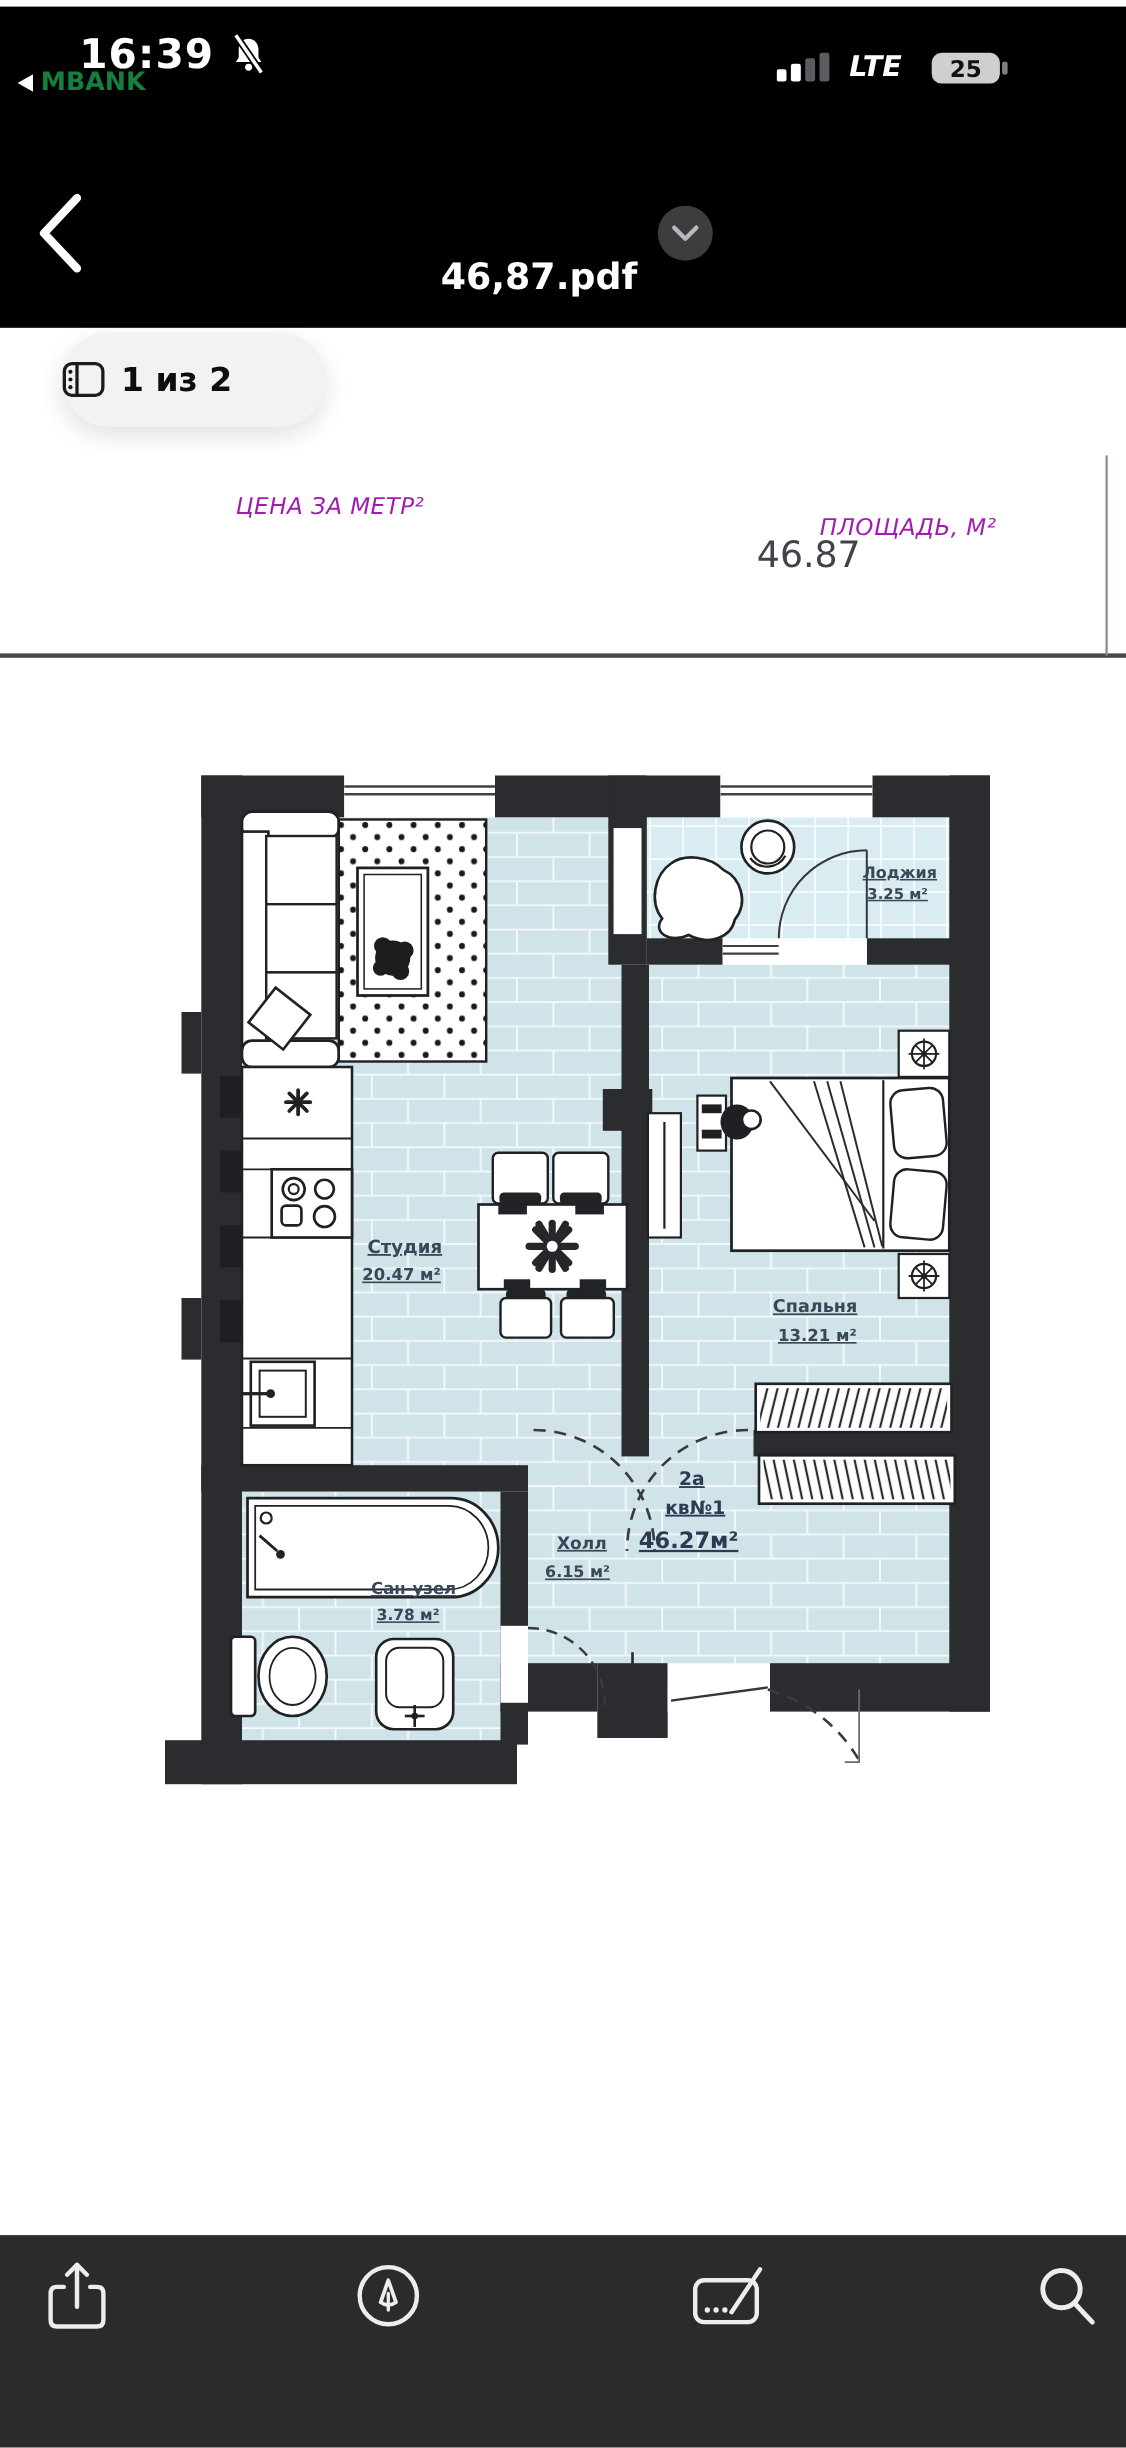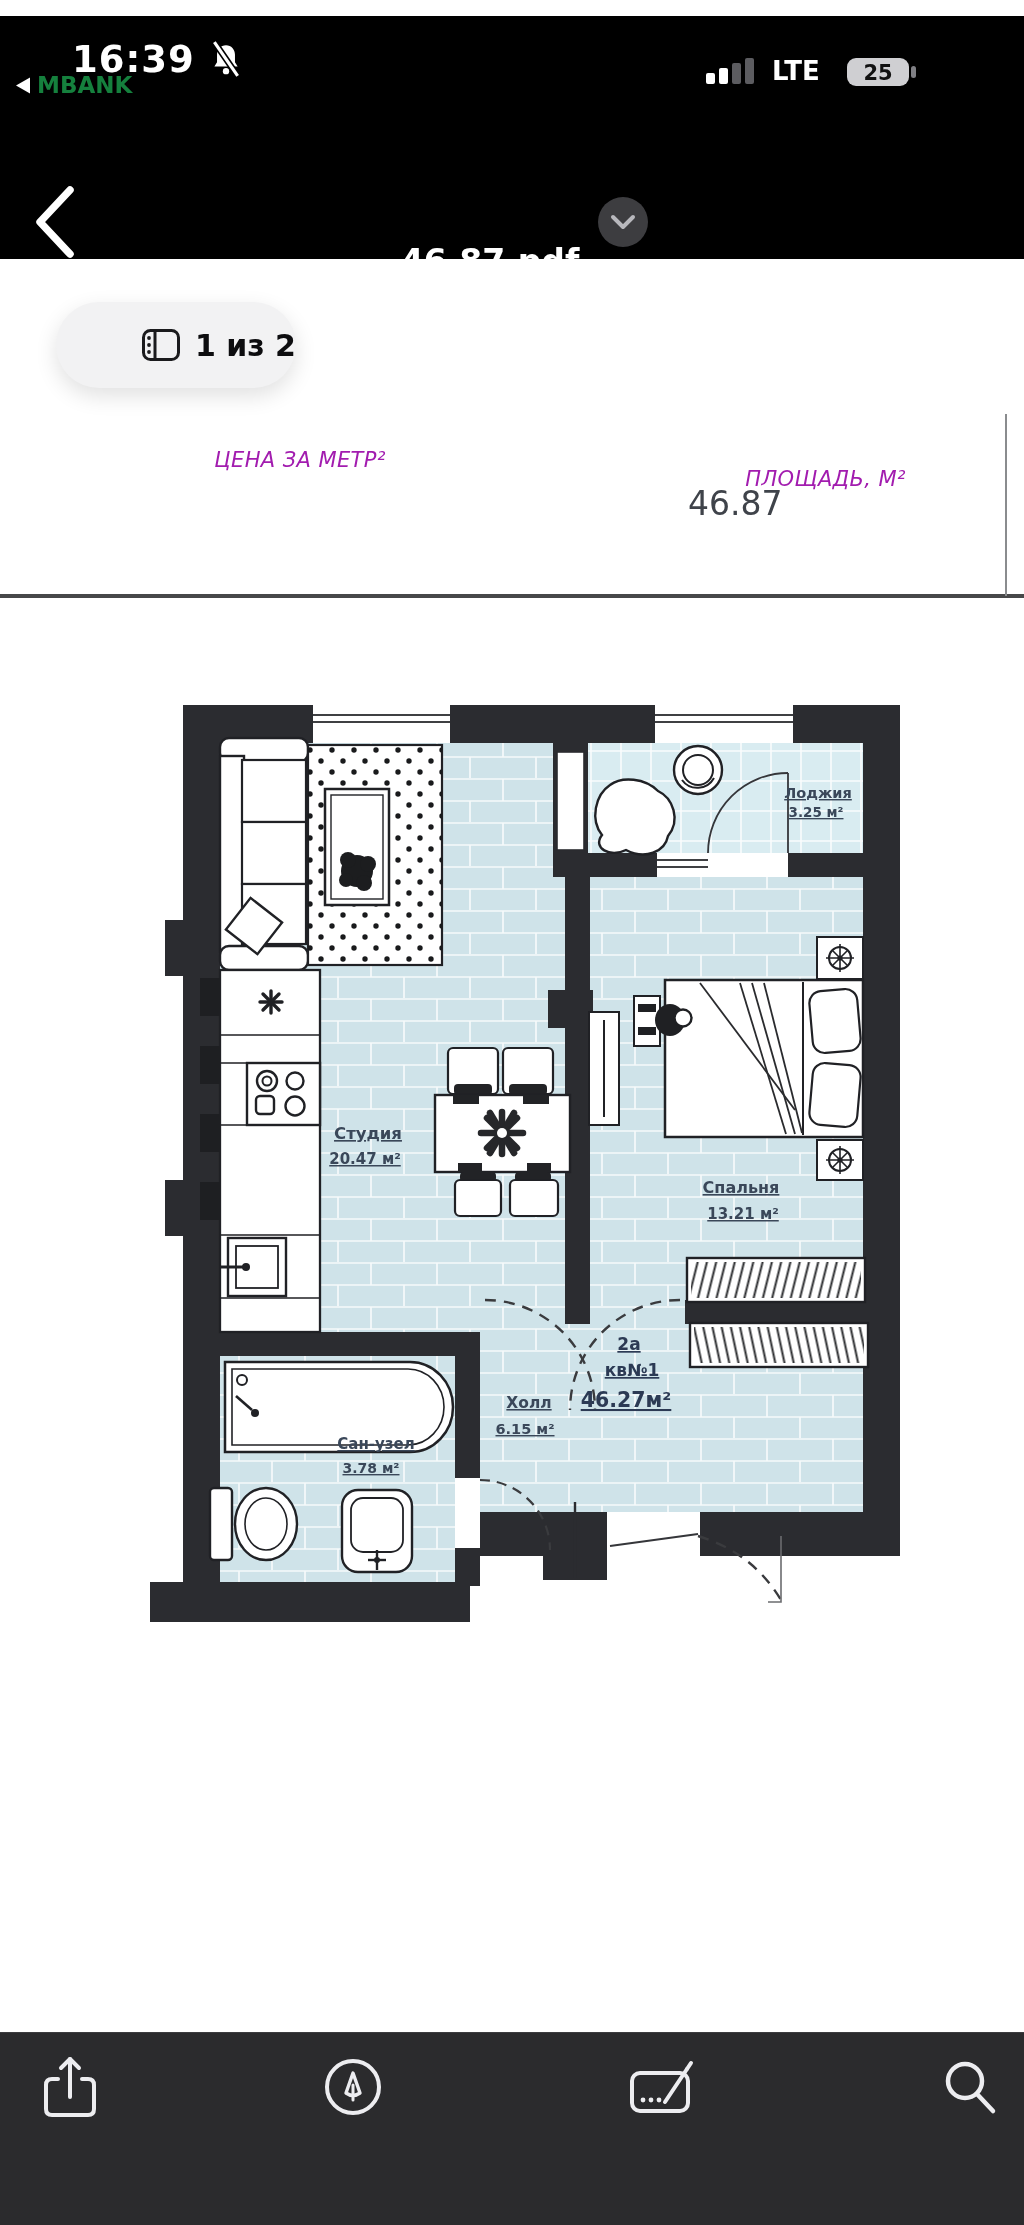--- a/index.html
+++ b/index.html
@@ -1,28 +1,28 @@
 <!DOCTYPE html>
 <html><head>
 <meta charset="utf-8">
 <style>
   html,body{margin:0;padding:0;}
   body{width:1024px;height:2225px;position:relative;background:#ffffff;
        font-family:"DejaVu Sans","Liberation Sans",sans-serif;overflow:hidden;}
   .abs{position:absolute;}
   
-  .topbar{left:0;top:16px;width:1024px;height:243px;background:#000;}
+  .topbar{left:0;top:6px;width:1024px;height:292px;background:#000;}
   .time{left:72px;top:22px;color:#fff;font-size:37px;font-weight:700;letter-spacing:1px;}
   .mbank{left:16px;top:56px;color:#15803d;font-size:23px;font-weight:700;display:flex;align-items:center;gap:7px;}
-  .lte{left:772px;top:40px;color:#fff;font-size:26px;font-weight:600;}
+  .lte{left:772px;top:40px;color:#fff;font-size:26px;font-weight:600;font-style:italic;}
   .navtitle{left:340px;top:186px;width:300px;text-align:center;color:#fff;font-size:33px;font-weight:600;margin-top:40px;}
   .ddbtn{left:598px;top:181px;width:50px;height:50px;border-radius:50%;background:#3d3d40;display:flex;align-items:center;justify-content:center;}
   
   .pill{left:56px;top:302px;width:240px;height:86px;border-radius:43px;background:#f2f2f3;
-        box-shadow:0 8px 22px rgba(0,0,0,.12);display:flex;align-items:center;justify-content:flex-end;gap:14px;}
+        box-shadow:0 8px 22px rgba(0,0,0,.12);display:flex;align-items:center;justify-content:flex-start;gap:14px;}
   .pill span{font-size:30px;font-weight:600;color:#0d0d0f;}
   .hdr{font-size:21px;color:#a21caf;letter-spacing:.4px;font-weight:500;text-align:center;font-style:italic;}
   .hdr1{left:150px;top:448px;width:300px;}
   .hdr2{left:688px;top:467px;width:275px;}
   .areaval{left:688px;top:484px;width:178px;font-size:33px;color:#3f434a;}
   .divider{left:0;top:594px;width:1024px;height:4px;background:#474849;}
   .vline{left:1005px;top:414px;width:2px;height:182px;background:#8a8c8e;}
   
   .toolbar{left:0;top:2032px;width:1024px;height:193px;background:#2b2b2d;border-top:1px solid #3c3c3f;}
   .tbtn{position:absolute;top:16px;width:76px;height:76px;display:flex;align-items:center;justify-content:center;background:none;border:none;padding:0;}

